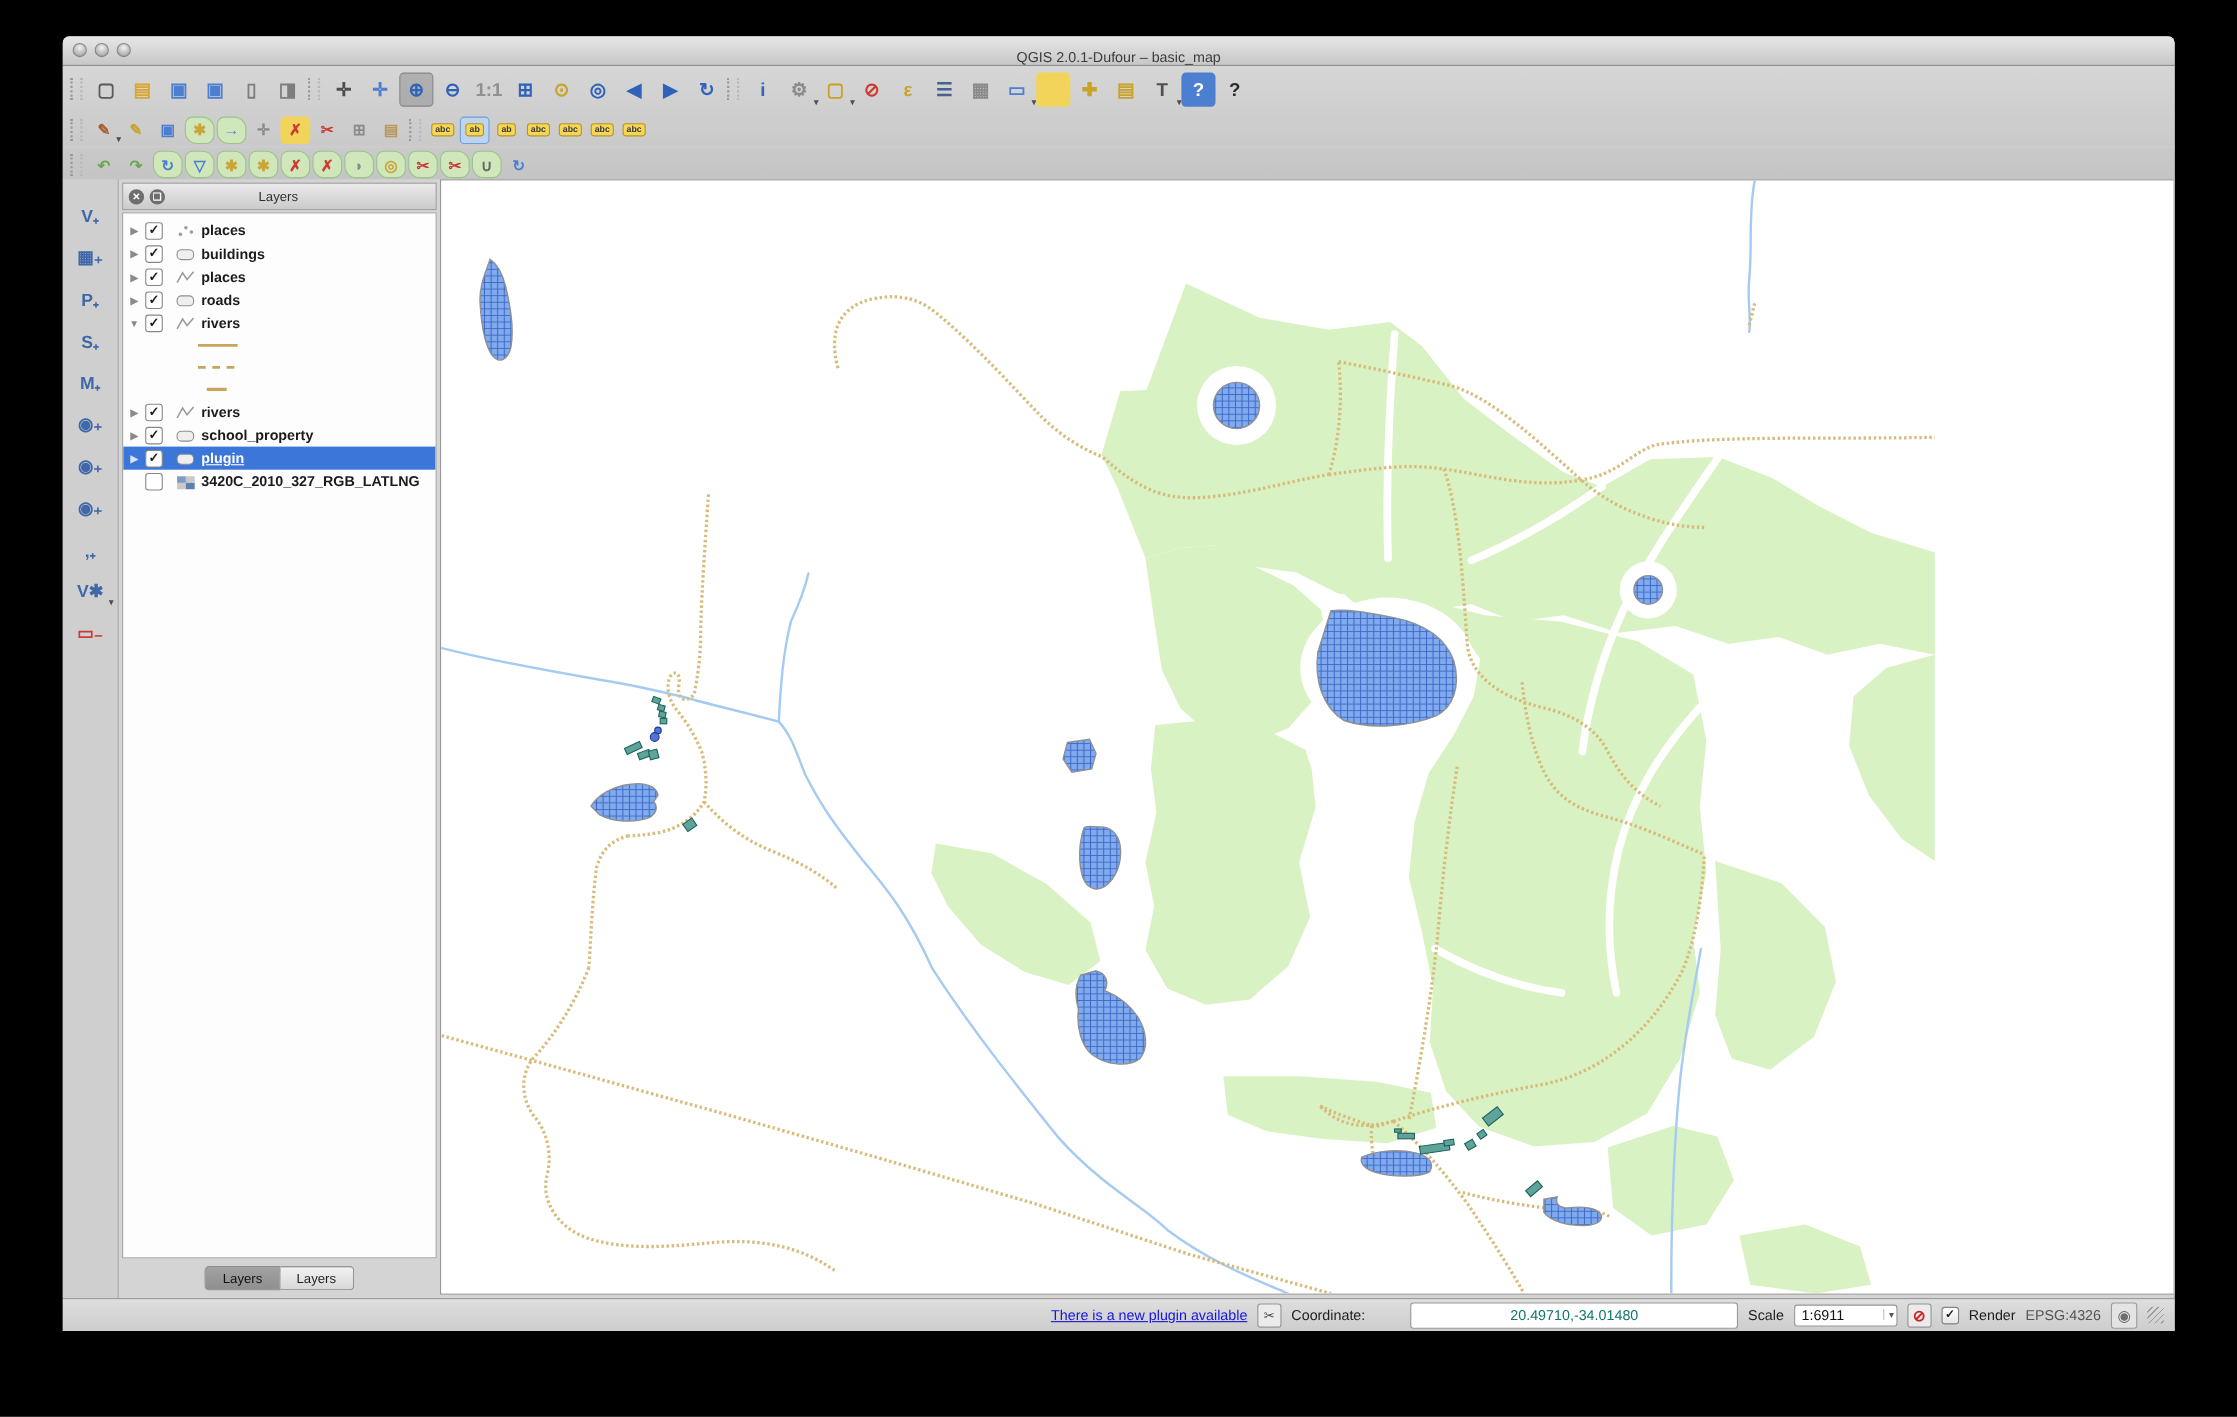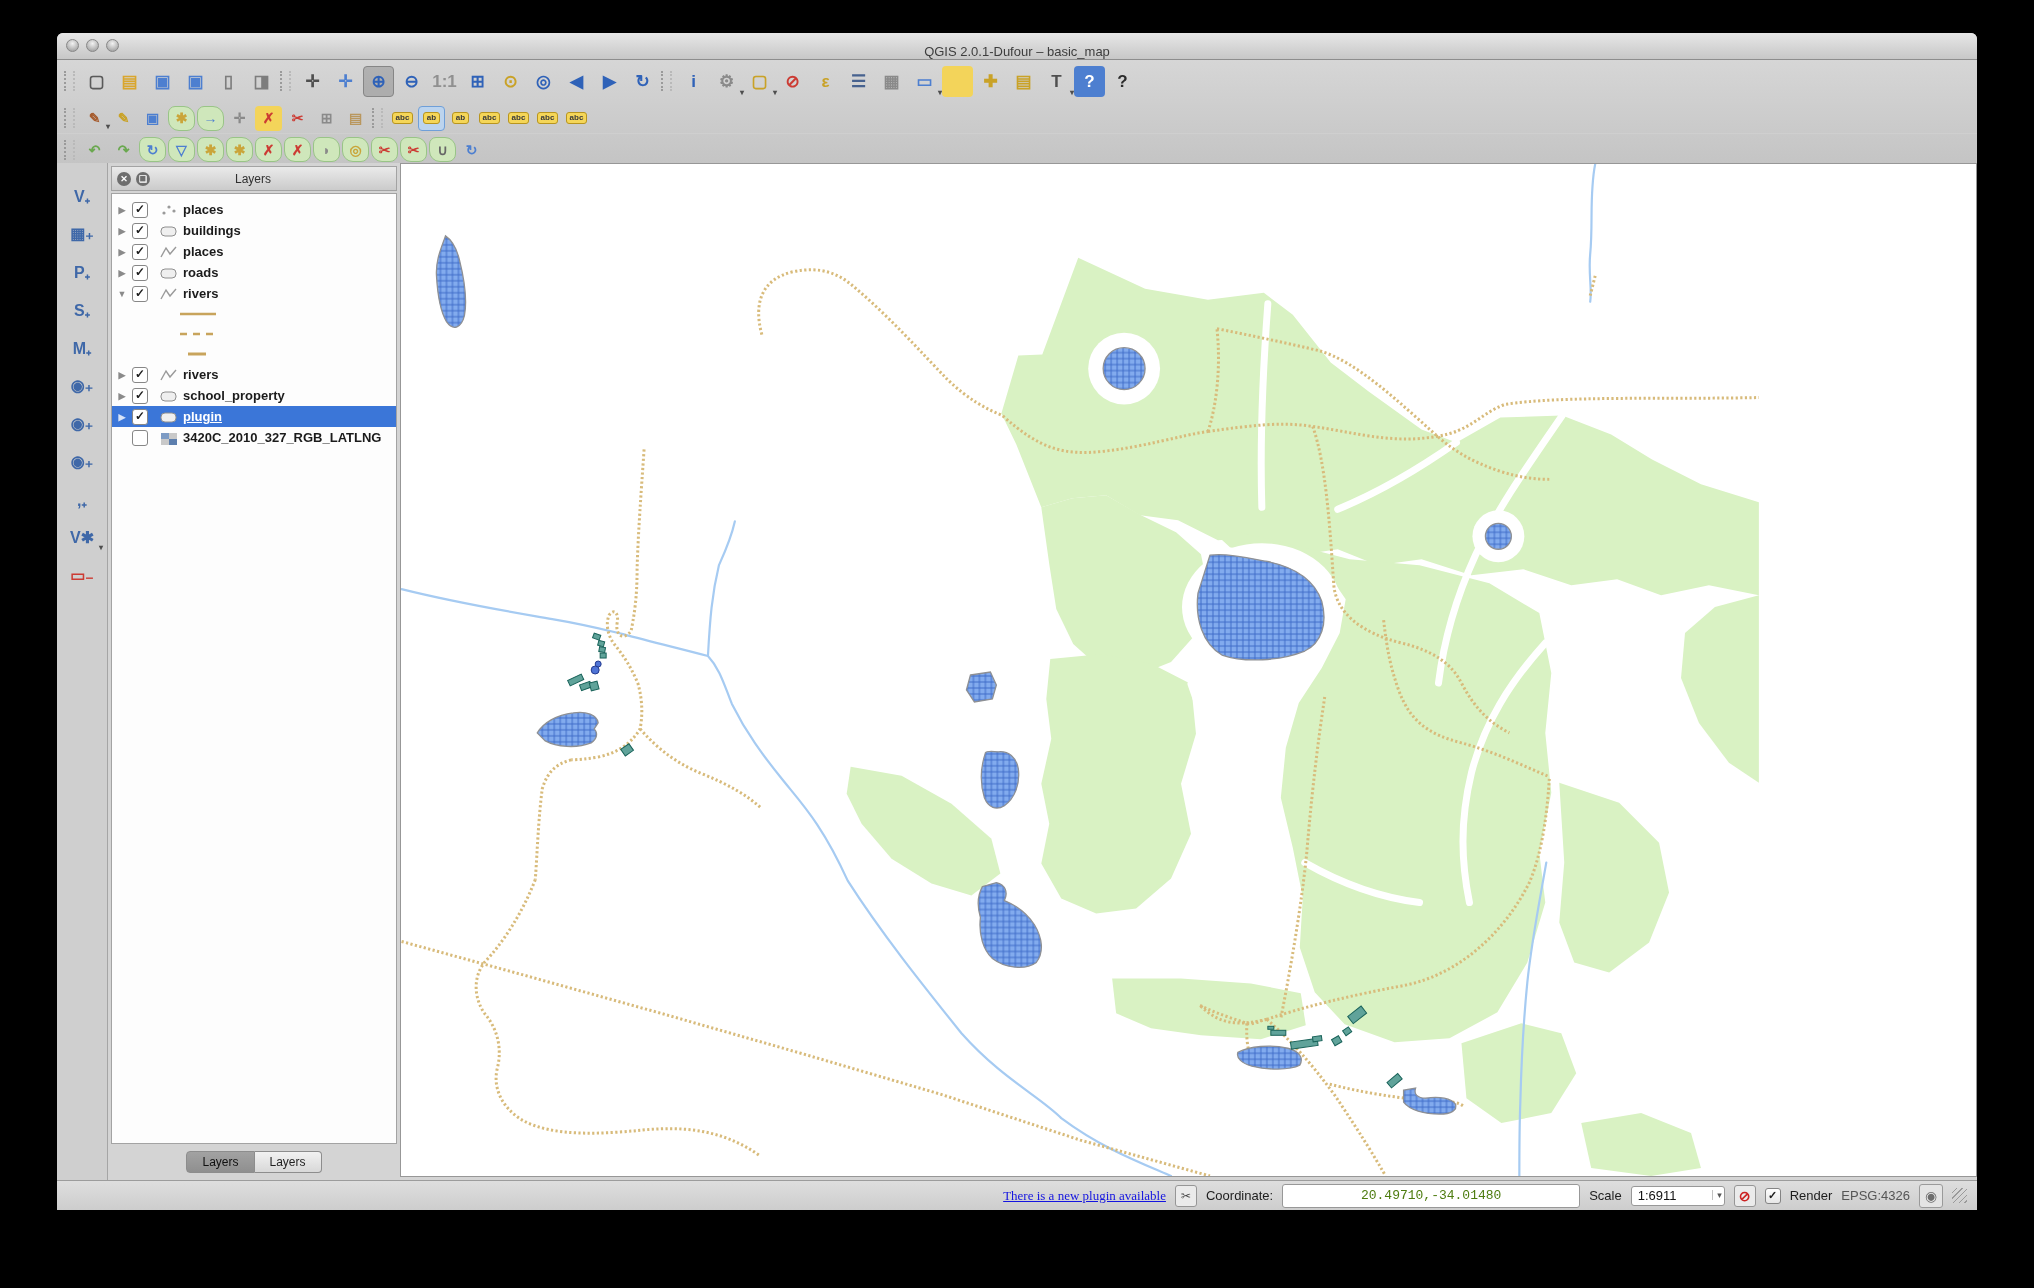--- a/index.html
+++ b/index.html
@@ -62,25 +62,25 @@
   .ptab.active{background:linear-gradient(#a2a2a2,#8f8f8f);color:#101010;}
   
   .mapc{position:absolute;left:343px;top:130px;width:1577px;height:1014px;background:#ffffff;
         border:1px solid #979797;box-sizing:border-box;overflow:hidden;}
   .mapc svg{display:block;}
   
   .statusbar{position:absolute;left:0;right:0;bottom:0;height:30px;background:linear-gradient(#dedede,#cdcdcd);
              border-top:1px solid #9c9c9c;display:flex;align-items:center;gap:9px;padding:0 10px;
              font-size:13px;color:#1d1d1d;box-sizing:border-box;}
   .spacer{flex:1;}
-  .sblink{color:#1414e0;text-decoration:underline;font-family:Liberation Serif, serif;}
+  .sblink{color:#1414e0;text-decoration:underline;}
   .sbicon{width:20px;height:20px;border:1px solid #969696;border-radius:3px;background:#ebebeb;
           display:flex;align-items:center;justify-content:center;font-size:12px;color:#444;}
   .coordinput{width:292px;height:20px;border:1px solid #989898;border-radius:3px;background:#fff;
-              text-align:center;font-size:13px;color:#4d7c0f;font-family:Liberation Mono, monospace;}
+              text-align:center;font-size:13px;color:#0f766e;font-family:Liberation Sans, sans-serif;margin-left:32px;}
   .scalecombo{width:94px;height:20px;border:1px solid #989898;border-radius:3px;background:#fff;
               display:flex;align-items:center;padding-left:6px;box-sizing:border-box;position:relative;color:#111;}
   .scalecombo::after{content:"▾";position:absolute;right:2px;top:3px;font-size:9px;color:#555;
                      border-left:1px solid #c2c2c2;padding-left:4px;}
   .stopbtn{color:#cc2222;font-weight:bold;font-size:14px;}
   .maccbx{width:14px;height:14px;border:1px solid #848484;border-radius:3px;flex:none;
           background:linear-gradient(#ffffff,#e6e6e6);font-size:11px;font-weight:bold;color:#1d1d1d;
           line-height:13px;text-align:center;}
   .epsg{color:#555;}
   .crsbtn{width:22px;height:22px;border:1px solid #9a9a9a;border-radius:3px;background:#e4e4e4;

